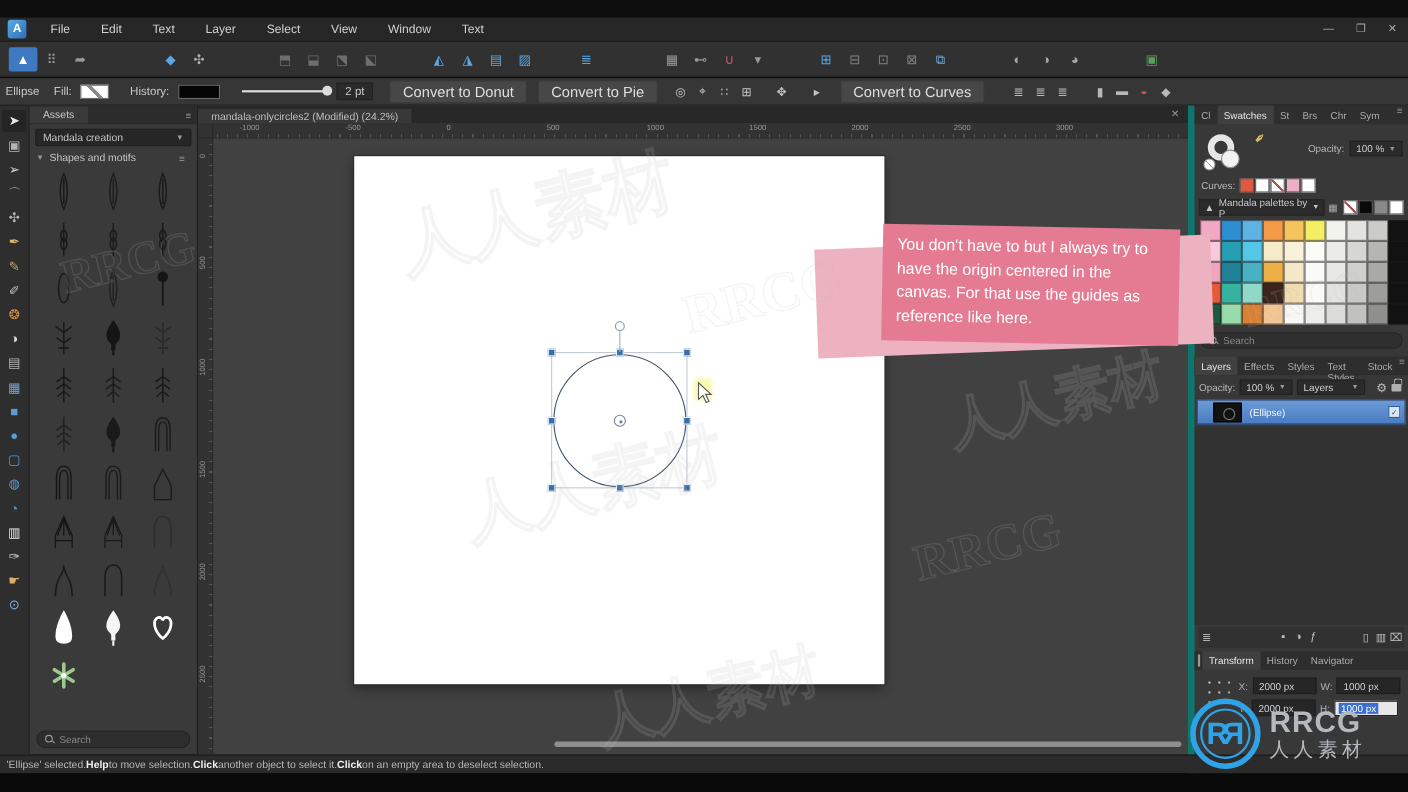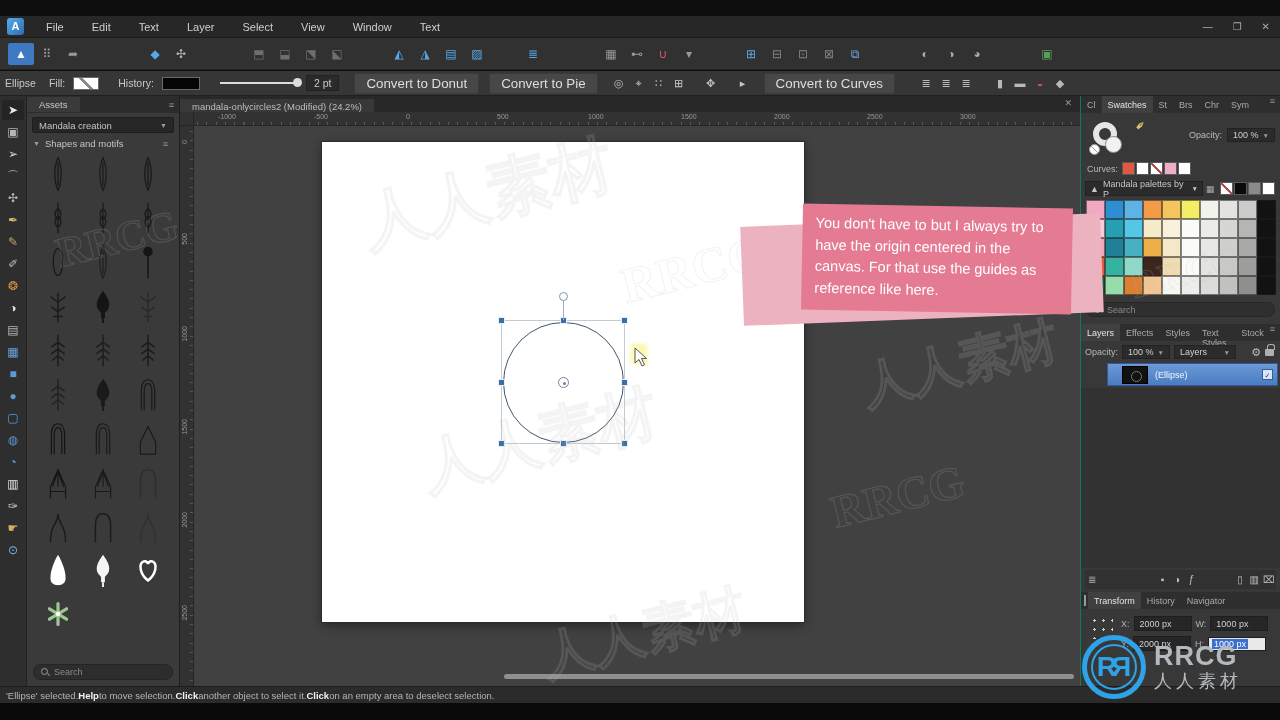--- a/index.html
+++ b/index.html
@@ -74,21 +74,21 @@
   .center-target::after { content:""; position:absolute; left:3.5px; top:3.5px; width:3px; height:3px; background:#72849c; border-radius:50%; }
   .cursor-glow { position:absolute; left:437px; top:218px; width:16px; height:20px; background:rgba(250,245,150,.8); filter:blur(2px); }
   .cursor { position:absolute; left:440px; top:221px; }
   .hscroll { position:absolute; left:310px; right:6px; bottom:7px; height:5px; background:#9d9d9d; border-radius:3px; opacity:.85; }
 
   
   .tip-back { position:absolute; left:742px; top:220px; width:360px; height:99px; background:#ecb2c0; transform:rotate(-2.2deg); z-index:40; }
   .tip { position:absolute; left:802px; top:206px; width:270px; height:106px; background:#e57b93; transform:rotate(1.1deg); z-index:41; padding:9px 13px; font-size:14.5px; line-height:21.5px; color:#fff; }
 
   
-  .rpanel { position:absolute; left:1080px; top:96px; width:200px; bottom:17px; background:#383838; border-left:1px solid #0f766e; font-size:9px; color:#b8b8b8; }
+  .rpanel { position:absolute; left:1080px; top:96px; width:200px; bottom:17px; background:#383838; border-left:6px solid #0f766e; font-size:9px; color:#b8b8b8; }
   .ptabs { position:absolute; left:0; right:0; height:17px; background:#2e2e2e; display:flex; align-items:stretch; }
   .ptab { padding:4px 6px 0 6px; font-size:9px; color:#aaa; }
   .ptab.active { background:#404040; color:#e3e3e3; }
   .sw-tabs { top:0; }
   .circles-icon { position:absolute; left:8px; top:24px; width:40px; height:38px; }
   .ci-big { position:absolute; left:4px; top:2px; width:24px; height:24px; border:6px solid #e6e6e6; border-radius:50%; }
   .ci-small { position:absolute; left:16px; top:16px; width:17px; height:17px; background:#f2f2f2; border-radius:50%; border:1px solid #888; }
   .ci-none { position:absolute; left:0px; top:24px; width:11px; height:11px; background:#fff; border-radius:50%; border:1px solid #999;
      background-image:linear-gradient(45deg,transparent 45%,#999 45%,#999 55%,transparent 55%); }
   .dropper { position:absolute; left:54px; top:22px; font-size:13px; color:#d9c06a; transform:rotate(-45deg); }
@@ -104,21 +104,21 @@
   .pal-grid-icon { font-size:9px; color:#aaa; }
   .util-swatches { display:flex; gap:1px; margin-left:2px; }
   .color-grid { position:absolute; left:5px; top:104px; width:190px; display:grid; grid-template-columns:repeat(10,19px); }
   .cell { width:19px; height:19px; border:0.5px solid rgba(30,30,30,.55); }
   .sw-search { position:absolute; left:5px; right:5px; top:206px; height:15px; background:#2f2f2f; border:1px solid #262626; border-radius:8px; display:flex; align-items:center; gap:5px; padding:0 7px; }
   .ly-tabs { top:228px; }
   .ly-controls { position:absolute; left:4px; right:4px; top:248px; height:16px; display:flex; align-items:center; gap:4px; }
   .gear { font-size:11px; color:#b8b8b8; margin-left:auto; }
   .padlock { position:relative; width:9px; height:7px; background:#b0b0b0; border-radius:1px; margin-right:2px; }
   .padlock::before { content:""; position:absolute; left:1.5px; top:-5px; width:6px; height:5px; border:1.5px solid #b0b0b0; border-bottom:none; border-radius:3px 3px 0 0; }
-  .layer-row { position:absolute; left:2px; right:2px; top:267px; height:23px; background:linear-gradient(#6c9ad8,#4a7cc0); border:1px solid #35589a; display:flex; align-items:center; padding:0 4px;margin-left:24px; }
+  .layer-row { position:absolute; left:2px; right:2px; top:267px; height:23px; background:linear-gradient(#6c9ad8,#4a7cc0); border:1px solid #35589a; display:flex; align-items:center; padding:0 4px; }
   .layer-thumb { width:26px; height:18px; background:#111; border:1px solid #000; margin-left:10px; position:relative; }
   .layer-thumb::after { content:""; position:absolute; left:8px; top:4px; width:9px; height:9px; border:1px solid #777; border-radius:50%; }
   .layer-name { margin-left:7px; color:#f2f6fb; font-size:9px; }
   .layer-check { margin-left:auto; width:11px; height:11px; background:#d8e6f8; border:1px solid #2f5d9e; font-size:7px; color:#444; text-align:center; line-height:11px; }
   .layer-list-bg { position:absolute; left:0; right:0; top:292px; height:180px; background:#323232; }
   .ly-icons { position:absolute; left:4px; right:4px; top:474px; height:19px; display:flex; align-items:center; background:#313131; }
   .ly-icons .gi { width:17px; height:16px; font-size:10px; }
   .tf-tabs { top:496px; }
   .tf-accent { width:2px; height:11px; background:#9a9a9a; margin:3px 2px 0 3px; }
   .tf-row { position:absolute; display:flex; align-items:center; gap:4px; font-size:9px; color:#b0b0b0; }

